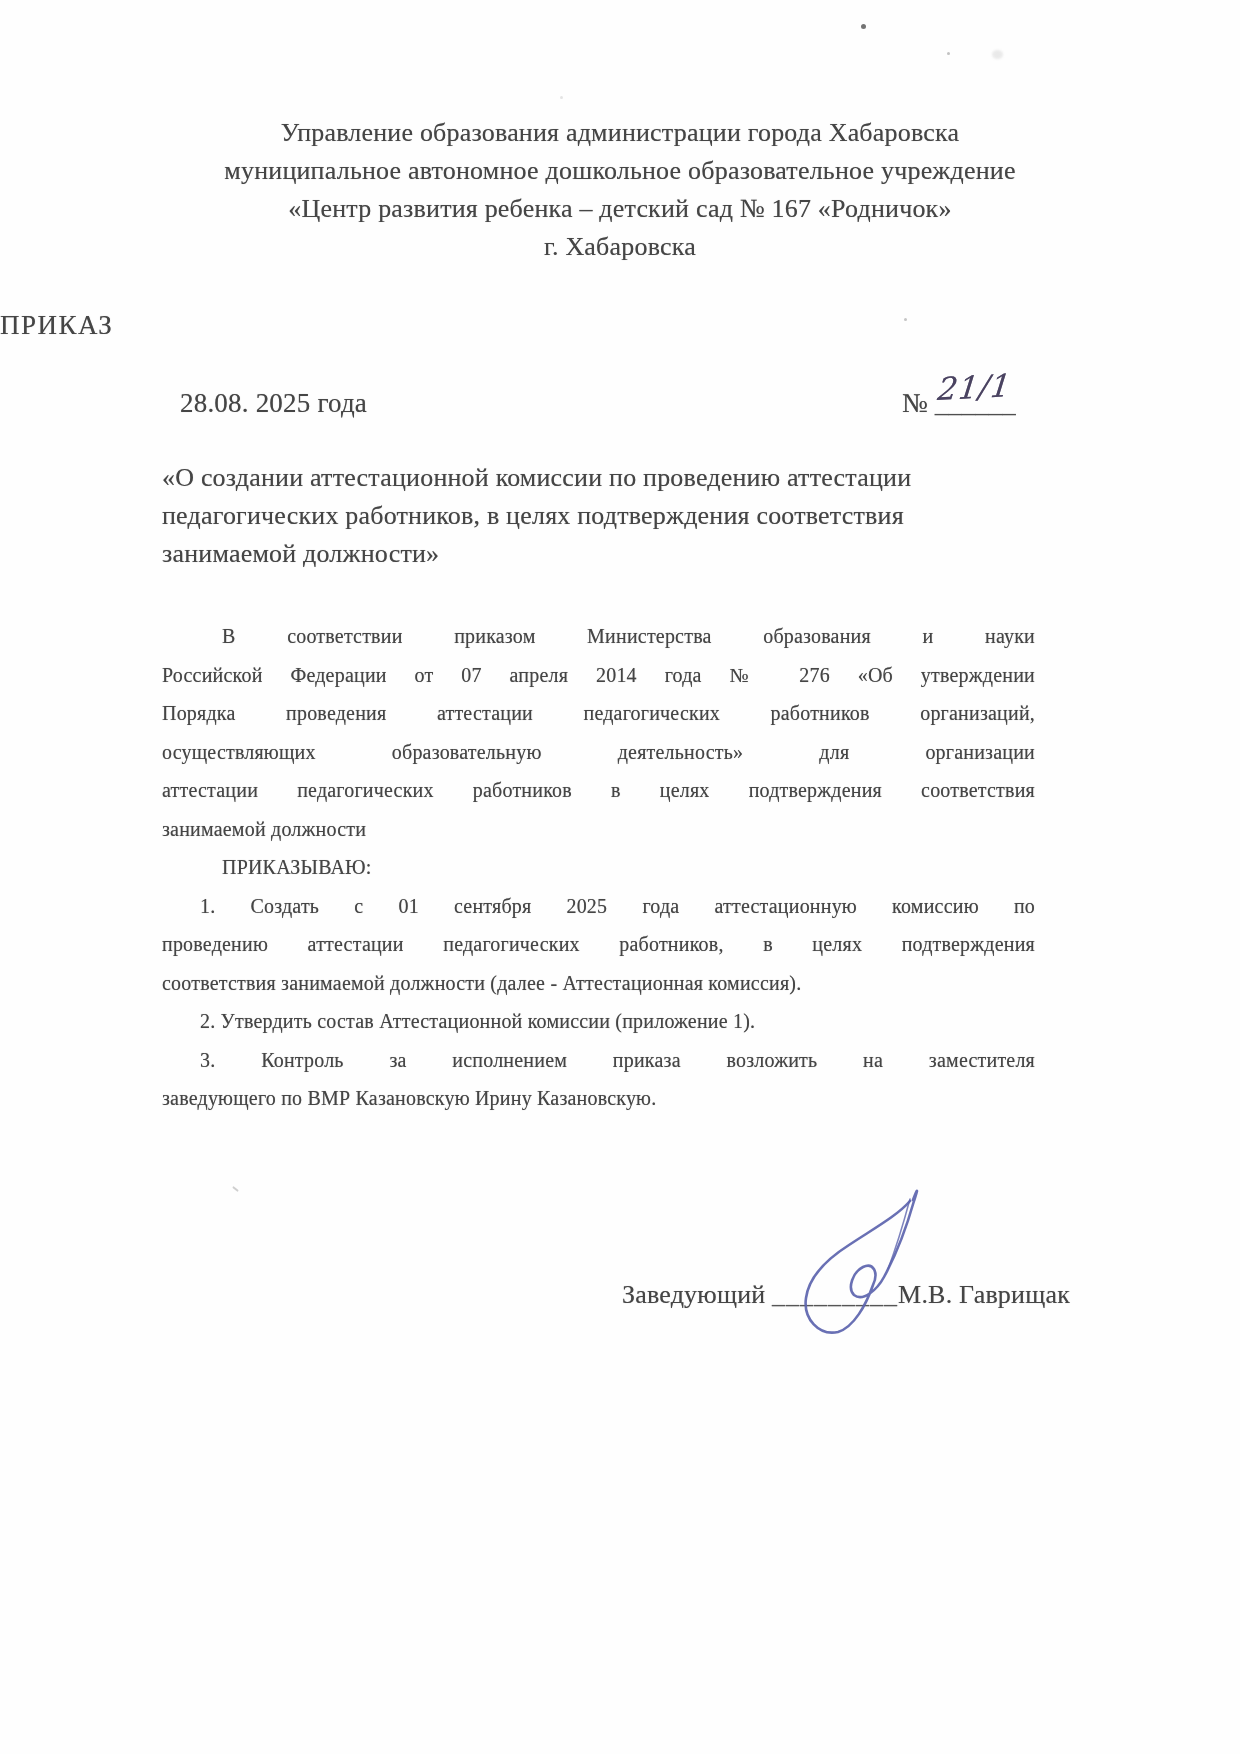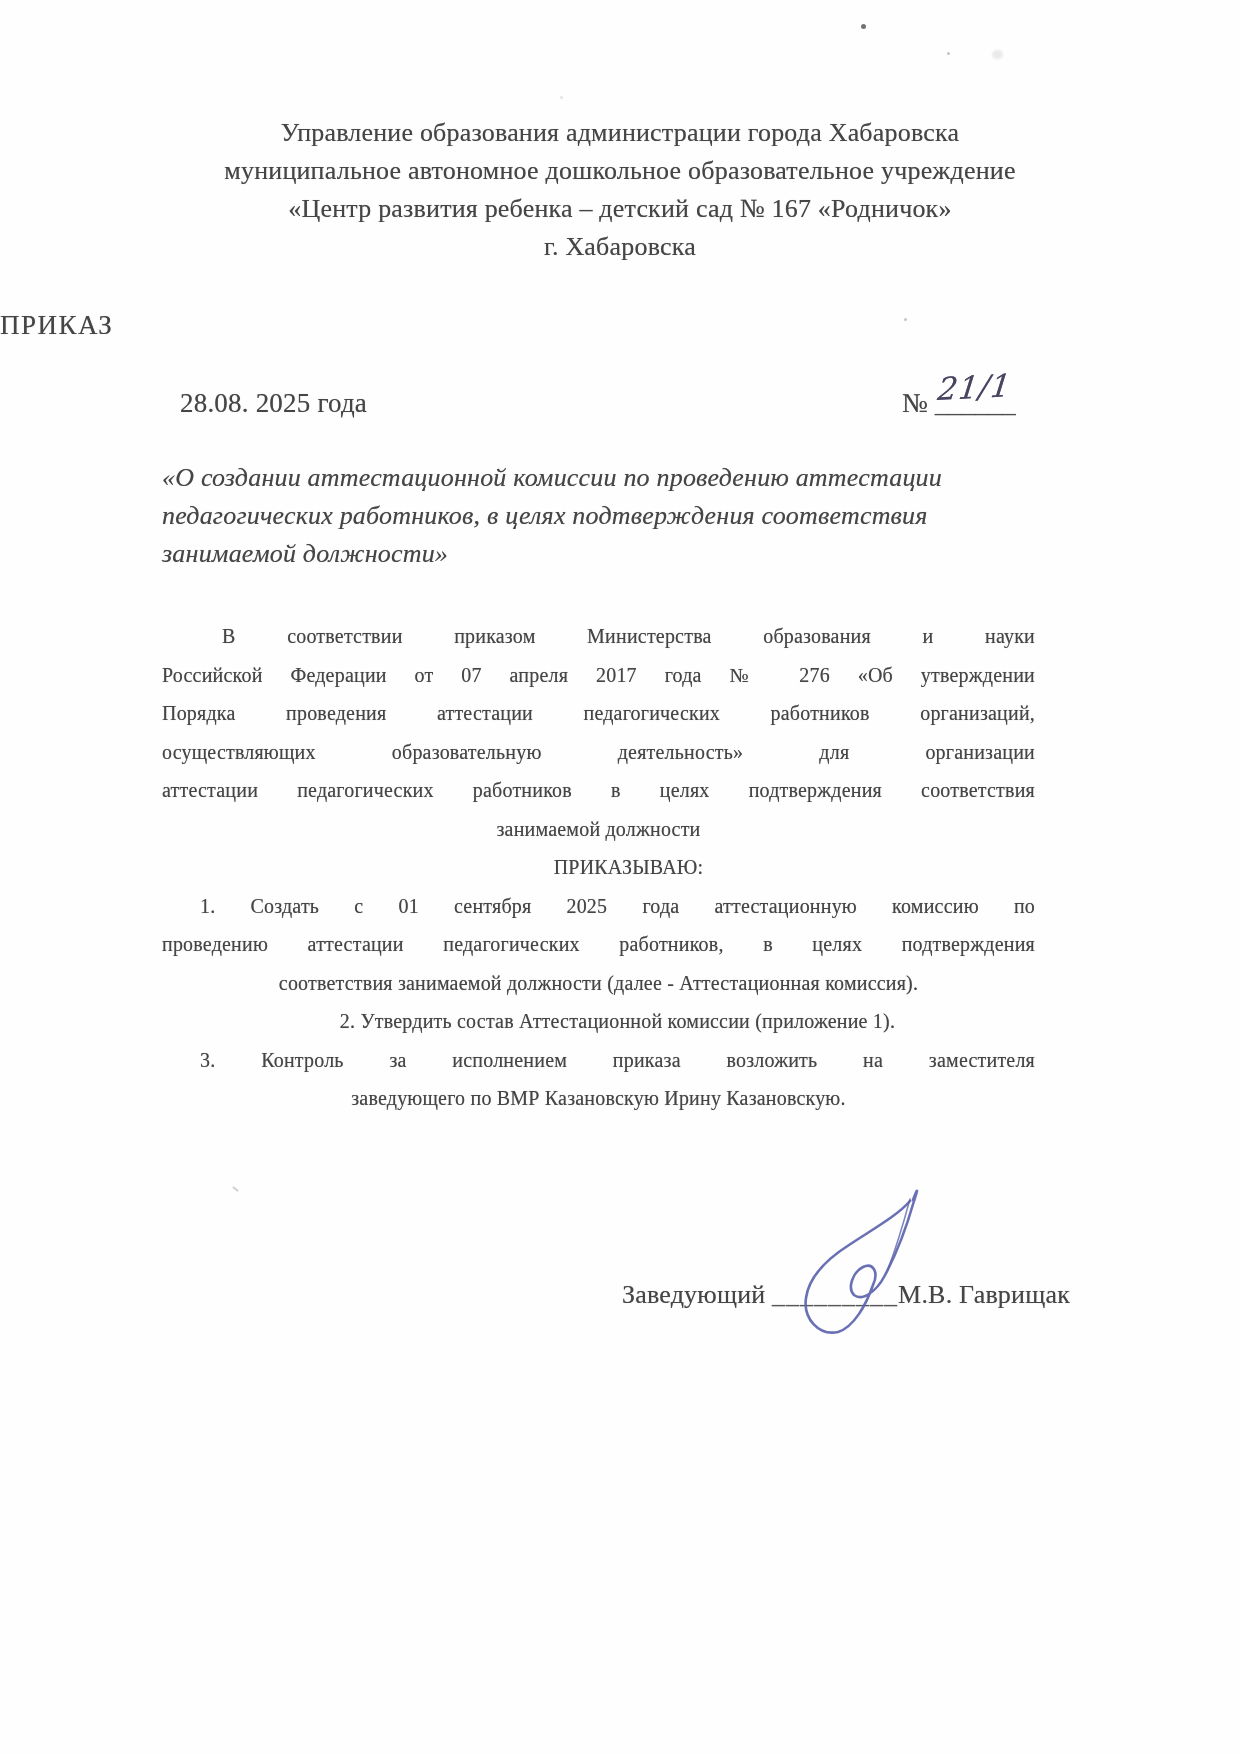--- a/index.html
+++ b/index.html
@@ -37,27 +37,27 @@
     position:absolute;left:36px;top:-16px;
     font-size:31px;font-style:italic;
     font-family:"DejaVu Serif",serif;
     color:#4a4361;
     transform:rotate(-3deg) skewX(-10deg);
     letter-spacing:1px;
     text-shadow:0 0 .5px rgba(74,67,97,.6);
   }
   .subject{
     position:absolute;left:162px;top:459px;width:880px;
-    font-size:26px;line-height:38px;text-align:left;font-style:italic;
+    font-size:26px;line-height:38px;text-align:left;
   }
   .body-block{
     position:absolute;left:162px;top:617px;width:873px;
     font-size:20px;line-height:38.5px;
   }
-  .line{white-space:normal;text-align:center;}
+  .line{white-space:normal;}
   .line.j{text-align:justify;text-align-last:justify;}
   .line.ind{text-indent:60px;}
   .line.item{text-indent:38px;}
   .sign-row{
     position:absolute;left:622px;top:1276px;
     font-size:26px;line-height:38px;white-space:nowrap;
   }
   .sig-line{color:#565656;letter-spacing:1px;}
   .sig-svg{position:absolute;left:700px;top:1175px;pointer-events:none;}
   .speck{position:absolute;border-radius:50%;}
@@ -92,21 +92,21 @@
   </div>
 
   <div class="subject scan-text">
     <div>«О создании  аттестационной комиссии по проведению аттестации</div>
     <div>педагогических работников, в целях подтверждения соответствия</div>
     <div>занимаемой должности»</div>
   </div>
 
   <div class="body-block scan-text">
     <div class="line j ind">В соответствии приказом Министерства образования и науки</div>
-    <div class="line j">Российской Федерации от 07 апреля 2017 года № 276 «Об утверждении</div>
+    <div class="line j">Российской Федерации от 07 апреля 2014 года № 276 «Об утверждении</div>
     <div class="line j">Порядка проведения аттестации педагогических работников организаций,</div>
     <div class="line j">осуществляющих образовательную деятельность» для организации</div>
     <div class="line j">аттестации педагогических работников в целях подтверждения соответствия</div>
     <div class="line">занимаемой должности</div>
     <div class="line ind">ПРИКАЗЫВАЮ:</div>
     <div class="line j item">1. Создать с 01 сентября 2025 года аттестационную комиссию по</div>
     <div class="line j">проведению аттестации педагогических работников, в целях подтверждения</div>
     <div class="line">соответствия занимаемой должности (далее - Аттестационная комиссия).</div>
     <div class="line item">2.  Утвердить состав Аттестационной комиссии (приложение 1).</div>
     <div class="line j item">3. Контроль за исполнением приказа возложить на заместителя</div>

